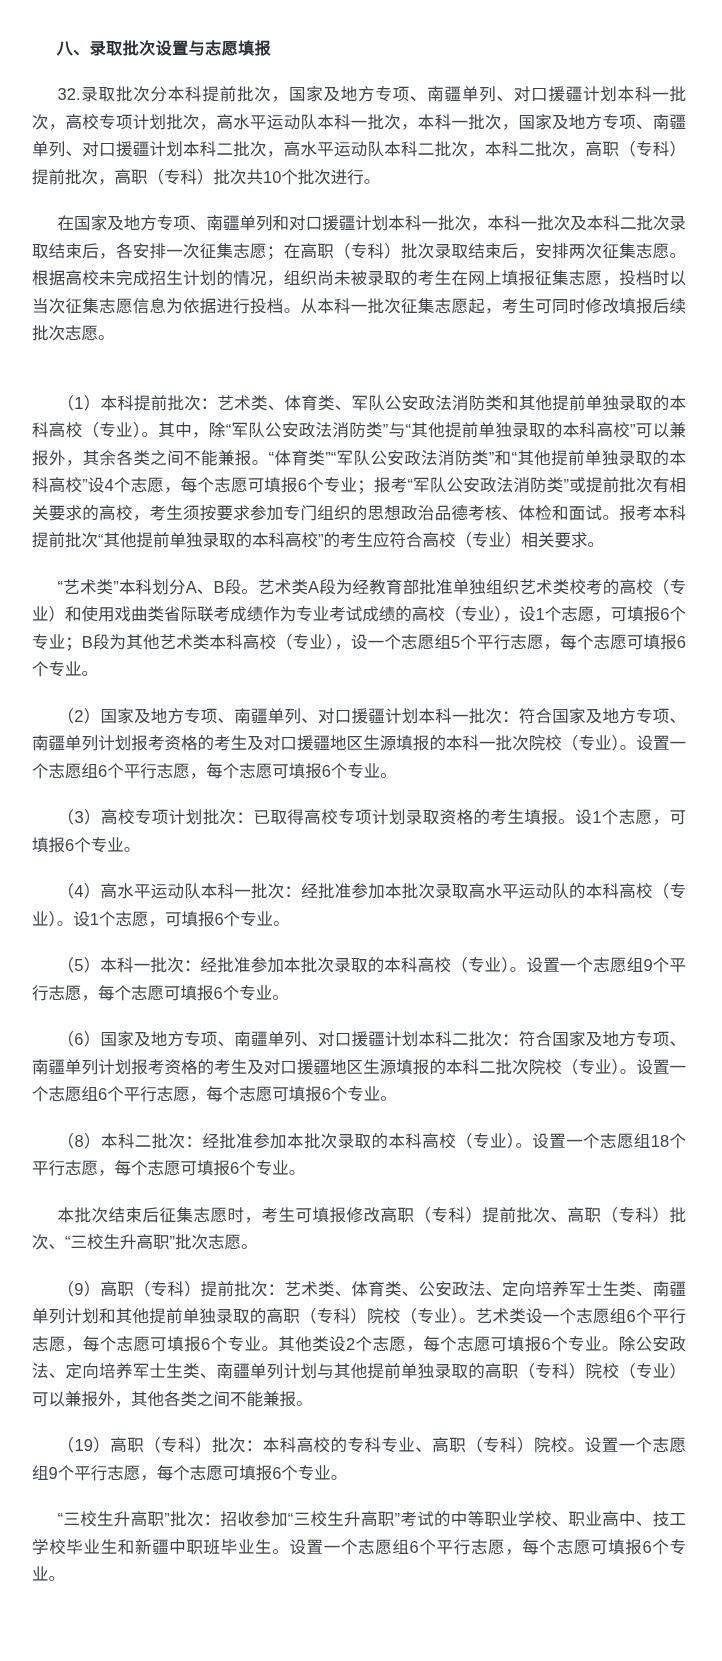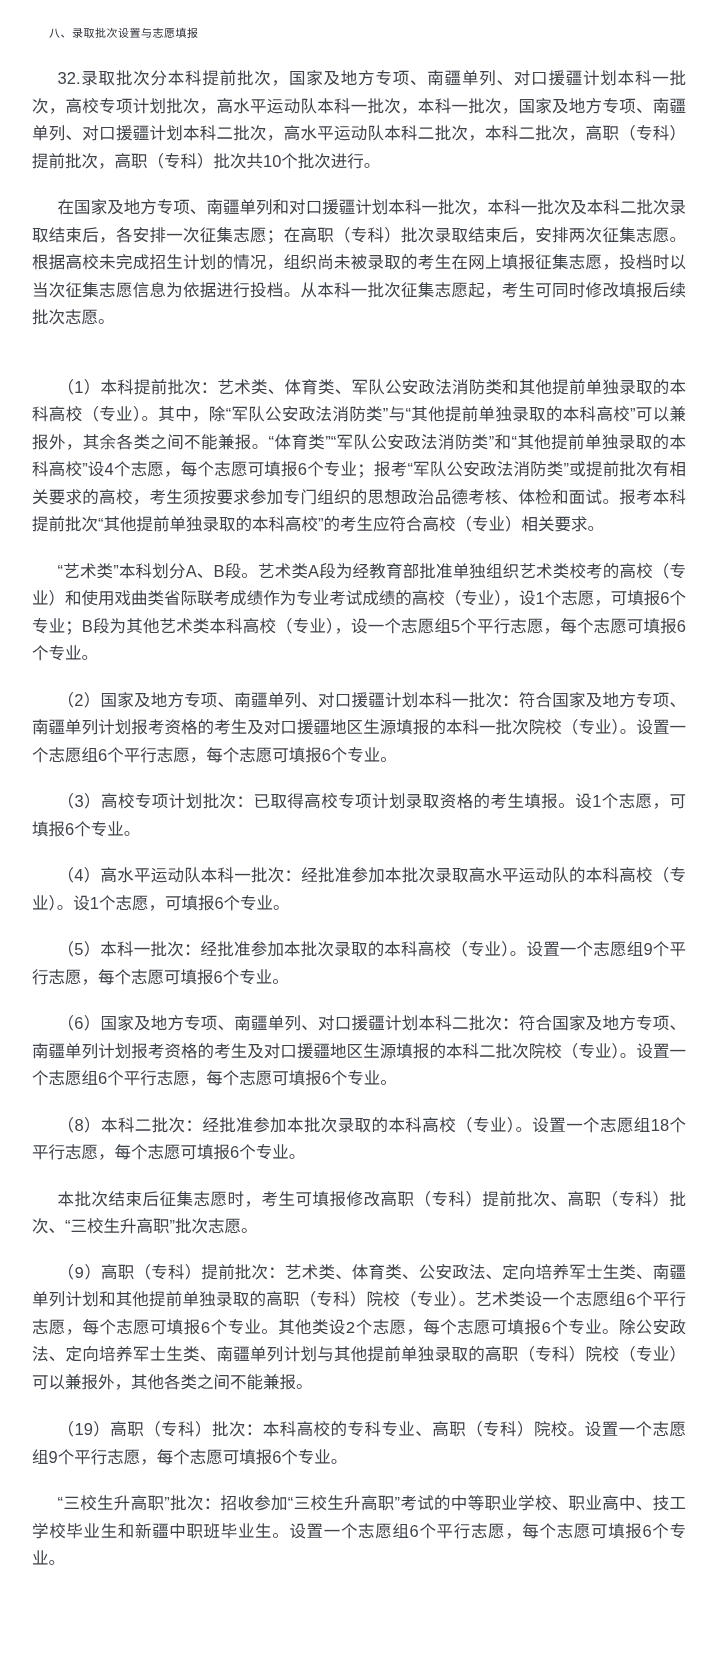--- a/index.html
+++ b/index.html
@@ -9,26 +9,26 @@
   }
   .page {
     width: 722px;
     min-height: 1661px;
     box-sizing: border-box;
     background: #ffffff;
     padding: 20px 36px 26px 32px;
     font-family: "Liberation Sans", "DejaVu Sans", sans-serif;
   }
   .heading {
-    font-size: 11px;
-    font-weight: 400;
+    font-size: 16px;
+    font-weight: 700;
     color: #2b2f36;
     letter-spacing: 0.5px;
     text-indent: 1.55em;
-    margin: 0 0 6px 0;
+    margin: 16px 0 6px 0;
     line-height: 26px;
   }
   .para {
     font-size: 16.5px;
     line-height: 27.5px;
     color: #3f434a;
     text-align: justify;
     text-indent: 1.55em;
     margin: 19px 0;
     word-break: break-all;
@@ -44,17 +44,17 @@
       <p class="para" style="color: rgb(63, 67, 74);">在国家及地方专项、南疆单列和对口援疆计划本科一批次，本科一批次及本科二批次录取结束后，各安排一次征集志愿；在高职（专科）批次录取结束后，安排两次征集志愿。根据高校未完成招生计划的情况，组织尚未被录取的考生在网上填报征集志愿，投档时以当次征集志愿信息为依据进行投档。从本科一批次征集志愿起，考生可同时修改填报后续批次志愿。</p>
       <p class="para" style="color: rgb(63, 67, 74); margin-top: 42px;">（1）本科提前批次：艺术类、体育类、军队公安政法消防类和其他提前单独录取的本科高校（专业）。其中，除“军队公安政法消防类”与“其他提前单独录取的本科高校”可以兼报外，其余各类之间不能兼报。“体育类”“军队公安政法消防类”和“其他提前单独录取的本科高校”设4个志愿，每个志愿可填报6个专业；报考“军队公安政法消防类”或提前批次有相关要求的高校，考生须按要求参加专门组织的思想政治品德考核、体检和面试。报考本科提前批次“其他提前单独录取的本科高校”的考生应符合高校（专业）相关要求。</p>
       <p class="para" style="color: rgb(63, 67, 74);">“艺术类”本科划分A、B段。艺术类A段为经教育部批准单独组织艺术类校考的高校（专业）和使用戏曲类省际联考成绩作为专业考试成绩的高校（专业），设1个志愿，可填报6个专业；B段为其他艺术类本科高校（专业），设一个志愿组5个平行志愿，每个志愿可填报6个专业。</p>
       <p class="para" style="color: rgb(63, 67, 74);">（2）国家及地方专项、南疆单列、对口援疆计划本科一批次：符合国家及地方专项、南疆单列计划报考资格的考生及对口援疆地区生源填报的本科一批次院校（专业）。设置一个志愿组6个平行志愿，每个志愿可填报6个专业。</p>
       <p class="para" style="color: rgb(63, 67, 74);">（3）高校专项计划批次：已取得高校专项计划录取资格的考生填报。设1个志愿，可填报6个专业。</p>
       <p class="para" style="color: rgb(63, 67, 74);">（4）高水平运动队本科一批次：经批准参加本批次录取高水平运动队的本科高校（专业）。设1个志愿，可填报6个专业。</p>
       <p class="para" style="color: rgb(63, 67, 74);">（5）本科一批次：经批准参加本批次录取的本科高校（专业）。设置一个志愿组9个平行志愿，每个志愿可填报6个专业。</p>
       <p class="para" style="color: rgb(63, 67, 74);">（6）国家及地方专项、南疆单列、对口援疆计划本科二批次：符合国家及地方专项、南疆单列计划报考资格的考生及对口援疆地区生源填报的本科二批次院校（专业）。设置一个志愿组6个平行志愿，每个志愿可填报6个专业。</p>
       <p class="para" style="color: rgb(63, 67, 74);">（8）本科二批次：经批准参加本批次录取的本科高校（专业）。设置一个志愿组18个平行志愿，每个志愿可填报6个专业。</p>
       <p class="para" style="color: rgb(63, 67, 74);">本批次结束后征集志愿时，考生可填报修改高职（专科）提前批次、高职（专科）批次、“三校生升高职”批次志愿。</p>
-      <p class="para" style="color: rgb(63, 67, 74); font-family: Liberation Mono, monospace;">（9）高职（专科）提前批次：艺术类、体育类、公安政法、定向培养军士生类、南疆单列计划和其他提前单独录取的高职（专科）院校（专业）。艺术类设一个志愿组6个平行志愿，每个志愿可填报6个专业。其他类设2个志愿，每个志愿可填报6个专业。除公安政法、定向培养军士生类、南疆单列计划与其他提前单独录取的高职（专科）院校（专业）可以兼报外，其他各类之间不能兼报。</p>
+      <p class="para" style="color: rgb(63, 67, 74);">（9）高职（专科）提前批次：艺术类、体育类、公安政法、定向培养军士生类、南疆单列计划和其他提前单独录取的高职（专科）院校（专业）。艺术类设一个志愿组6个平行志愿，每个志愿可填报6个专业。其他类设2个志愿，每个志愿可填报6个专业。除公安政法、定向培养军士生类、南疆单列计划与其他提前单独录取的高职（专科）院校（专业）可以兼报外，其他各类之间不能兼报。</p>
       <p class="para" style="color: rgb(63, 67, 74);">（19）高职（专科）批次：本科高校的专科专业、高职（专科）院校。设置一个志愿组9个平行志愿，每个志愿可填报6个专业。</p>
       <p class="para" style="color: rgb(63, 67, 74);">“三校生升高职”批次：招收参加“三校生升高职”考试的中等职业学校、职业高中、技工学校毕业生和新疆中职班毕业生。设置一个志愿组6个平行志愿，每个志愿可填报6个专业。</p>
     </div>
 </div>
 
 </body></html>

